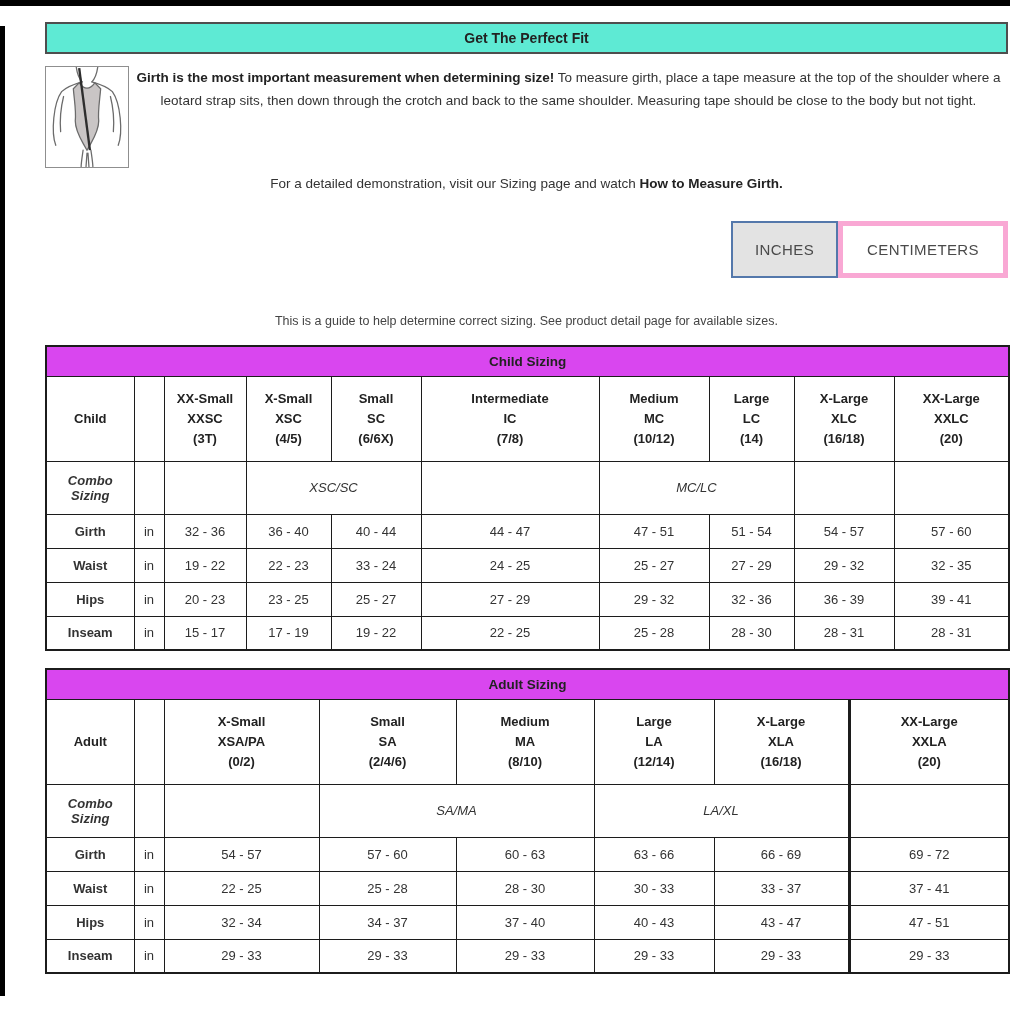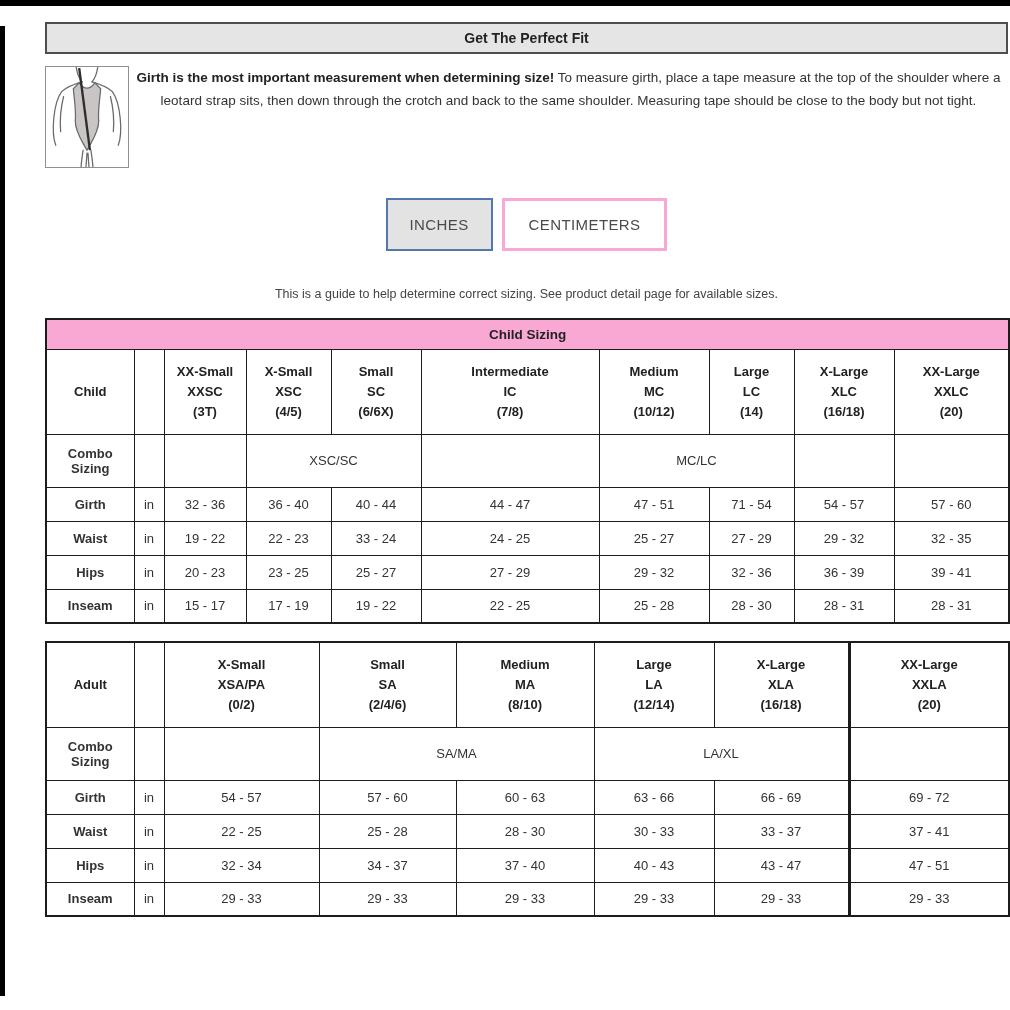--- a/index.html
+++ b/index.html
@@ -8,61 +8,61 @@
     width: 1010px; height: 1010px;
     position: relative; overflow: hidden;
     font-family: "Liberation Sans", sans-serif;
     color: #333;
   }
   .top-edge { position: absolute; top: 0; left: 0; width: 1010px; height: 6px; background: #000; }
   .left-edge { position: absolute; top: 26px; left: 0; width: 5px; height: 970px; background: #000; }
   .content { position: absolute; left: 45px; top: 22px; width: 963px; }
 
   .title-bar {
-    background: #e5e5e5; border: 2px solid #4e4e4e;
+    background: #5eead4; border: 2px solid #4e4e4e;
     text-align: center; font-weight: bold; font-size: 14px; color: #222;
     padding: 6px 15px;
   }
 
   .intro-row { display: flex; margin-top: 12px; gap: 0; }
   .figure-box {
     width: 84px; height: 102px; border: 1px solid #8f8f8f; background: #fff;
     flex: none; overflow: hidden;
   }
   .intro-text {
     flex: 1; text-align: center; font-size: 13.5px; line-height: 22.5px;
     color: #333; padding: 1px 2px 0 2px;
   }
   .intro-text strong { color: #222; }
 
   .demo-line { text-align: center; font-size: 13.5px; margin-top: 8px; color: #333; }
   .demo-line strong { color: #222; }
 
-  .unit-toggle { display: flex; justify-content: center; gap: 9px; margin-top: 30px; }
+  .unit-toggle { display: flex; justify-content: flex-end; margin-top: 30px; }
   .btn {
     font-family: "Liberation Sans", sans-serif; font-size: 15px; letter-spacing: 0.4px;
     color: #4a4a4a; cursor: pointer; line-height: 1;
   }
   .btn-inches { background: #e3e3e3; border: 2px solid #5478ab; padding: 15px 22px; }
-  .btn-cm { background: #ffffff; border: 3px solid #f9a8d4; padding: 16px 24px; }
+  .btn-cm { background: #ffffff; border: 5px solid #f9a8d4; padding: 16px 24px; }
 
   .note { text-align: center; font-size: 12.5px; color: #444; margin-top: 36px; }
 
   table.size-table {
     width: 963px; border-collapse: collapse; table-layout: fixed;
     border: 2px solid #1c1c1c; margin-top: 17px;
   }
   table.size-table td {
     border: 1px solid #1c1c1c; text-align: center; vertical-align: middle;
     font-size: 13px; color: #333; padding: 0 2px; overflow: hidden;
   }
-  tr.ttl td { background: #f9a8d4; font-weight: bold; font-size: 13.5px; color: #222; height: 30px; }
+  tr.ttl td { background: #d946ef; font-weight: bold; font-size: 13.5px; color: #222; height: 30px; }
   tr.hdr td { font-weight: bold; color: #222; height: 85px; line-height: 20px; margin-left: 16px; }
   tr.hdr .line { display: block; }
-  tr.combo td { height: 53px; }
+  tr.combo td { height: 53px; font-style: italic; }
   tr.data td { height: 34px; }
   td.lbl { font-weight: bold; color: #222; }
   td.unit { font-size: 12.5px; color: #444; margin-left: 36px; }
   table.adult td.thick { border-left: 3px solid #1c1c1c; }
 
   svg .sketch { fill: none; stroke: #6b6b6b; stroke-width: 1.3; stroke-linecap: round; }
   svg .leo { fill: #c9c5c5; stroke: #6b6b6b; stroke-width: 1.3; }
   svg .tape { stroke: #2e2e2e; stroke-width: 2.4; }
 </style>
 </head>
@@ -82,20 +82,21 @@
         <path class="sketch" d="M37,15 C30,17 21,20 16,25 C11,32 9,42 8,52 C7,62 7,72 10,80 M47,15 C54,17 63,20 68,25 C73,32 75,42 76,52 C77,62 77,72 74,80"></path>
         <path class="sketch" d="M18,30 C15,42 14,54 15,66 M66,30 C69,42 70,54 69,66"></path>
         <path class="leo" d="M34,16 Q42,27 50,16 L56,22 C55,34 53,45 54,55 C54,62 51,69 46,78 L42,85 L38,78 C33,69 30,62 30,55 C31,45 29,34 28,22 Z"></path>
         <path class="sketch" d="M38,85 C37,92 36,98 36,102 M46,85 C47,92 48,98 48,102 M42,88 L41,102 M43,88 L44,102"></path>
         <line class="tape" x1="34" y1="1" x2="45" y2="85"></line>
       </svg>
     </div>
     <p class="intro-text"><strong>Girth is the most important measurement when determining size!</strong><span> To measure girth, place a tape measure at the top of the shoulder where a leotard strap sits, then down through the crotch and back to the same shoulder. Measuring tape should be close to the body but not tight.</span></p>
   </div>
 
+  <p class="demo-line"><span>For a detailed demonstration, visit our Sizing page and watch </span><strong>How to Measure Girth.</strong></p>
 
   <div class="unit-toggle">
     <button class="btn btn-inches">INCHES</button>
     <button class="btn btn-cm">CENTIMETERS</button>
   </div>
 
   <p class="note">This is a guide to help determine correct sizing. See product detail page for available sizes.</p>
 
   <table class="size-table child">
     <colgroup>
@@ -169,21 +170,21 @@
       <td></td>
     </tr>
     <tr class="data">
       <td class="lbl">Girth</td>
       <td class="unit">in</td>
       <td>32 - 36</td>
       <td>36 - 40</td>
       <td>40 - 44</td>
       <td>44 - 47</td>
       <td>47 - 51</td>
-      <td>71 - 54</td>
+      <td>51 - 54</td>
       <td>54 - 57</td>
       <td>57 - 60</td>
     </tr>
     <tr class="data">
       <td class="lbl">Waist</td>
       <td class="unit">in</td>
       <td>19 - 22</td>
       <td>22 - 23</td>
       <td>33 - 24</td>
       <td>24 - 25</td>
@@ -224,20 +225,23 @@
       <col style="width:88px">
         <col style="width:30px">
         <col style="width:155px">
         <col style="width:137px">
         <col style="width:138px">
         <col style="width:120px">
         <col style="width:135px">
         <col style="width:160px">
     </colgroup>
     <tbody>
+        <tr class="ttl">
+          <td colspan="8">Adult Sizing</td>
+        </tr>
     <tr class="hdr">
       <td class="lbl">Adult</td>
       <td></td>
       <td>
             <span class="line">X-Small</span>
             <span class="line">XSA/PA</span>
             <span class="line">(0/2)</span>
           </td>
       <td>
             <span class="line">Small</span>

